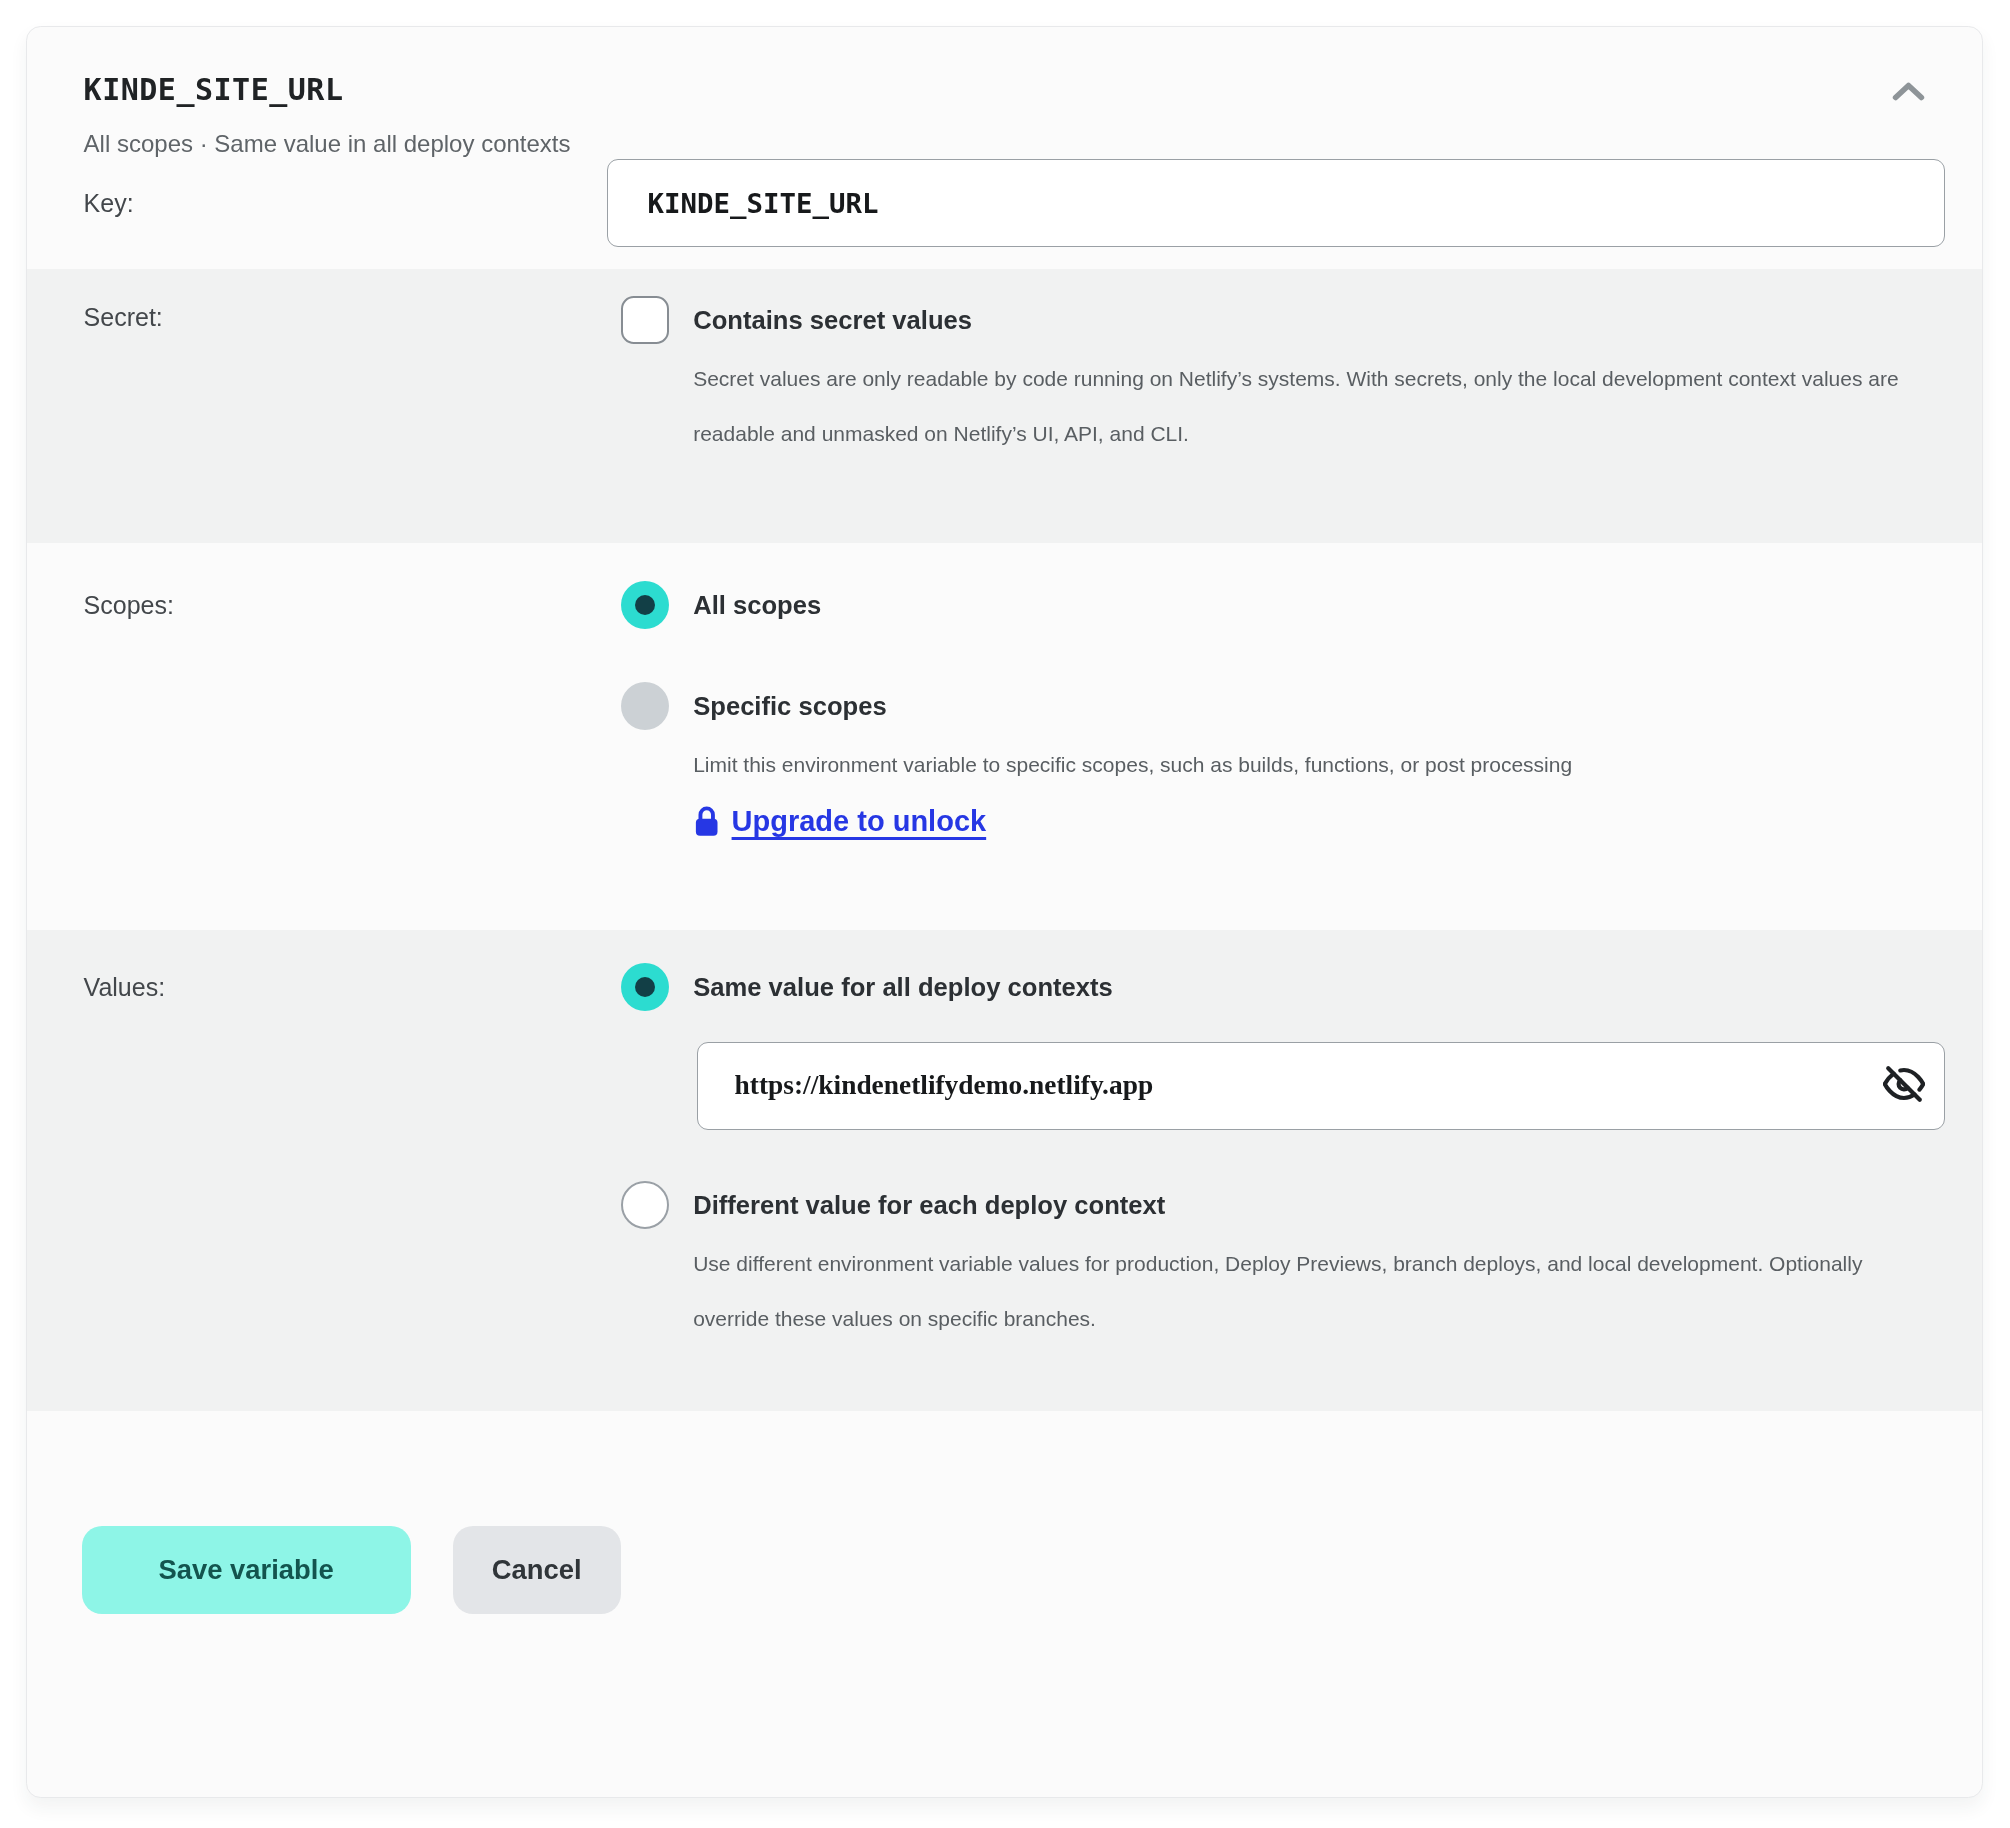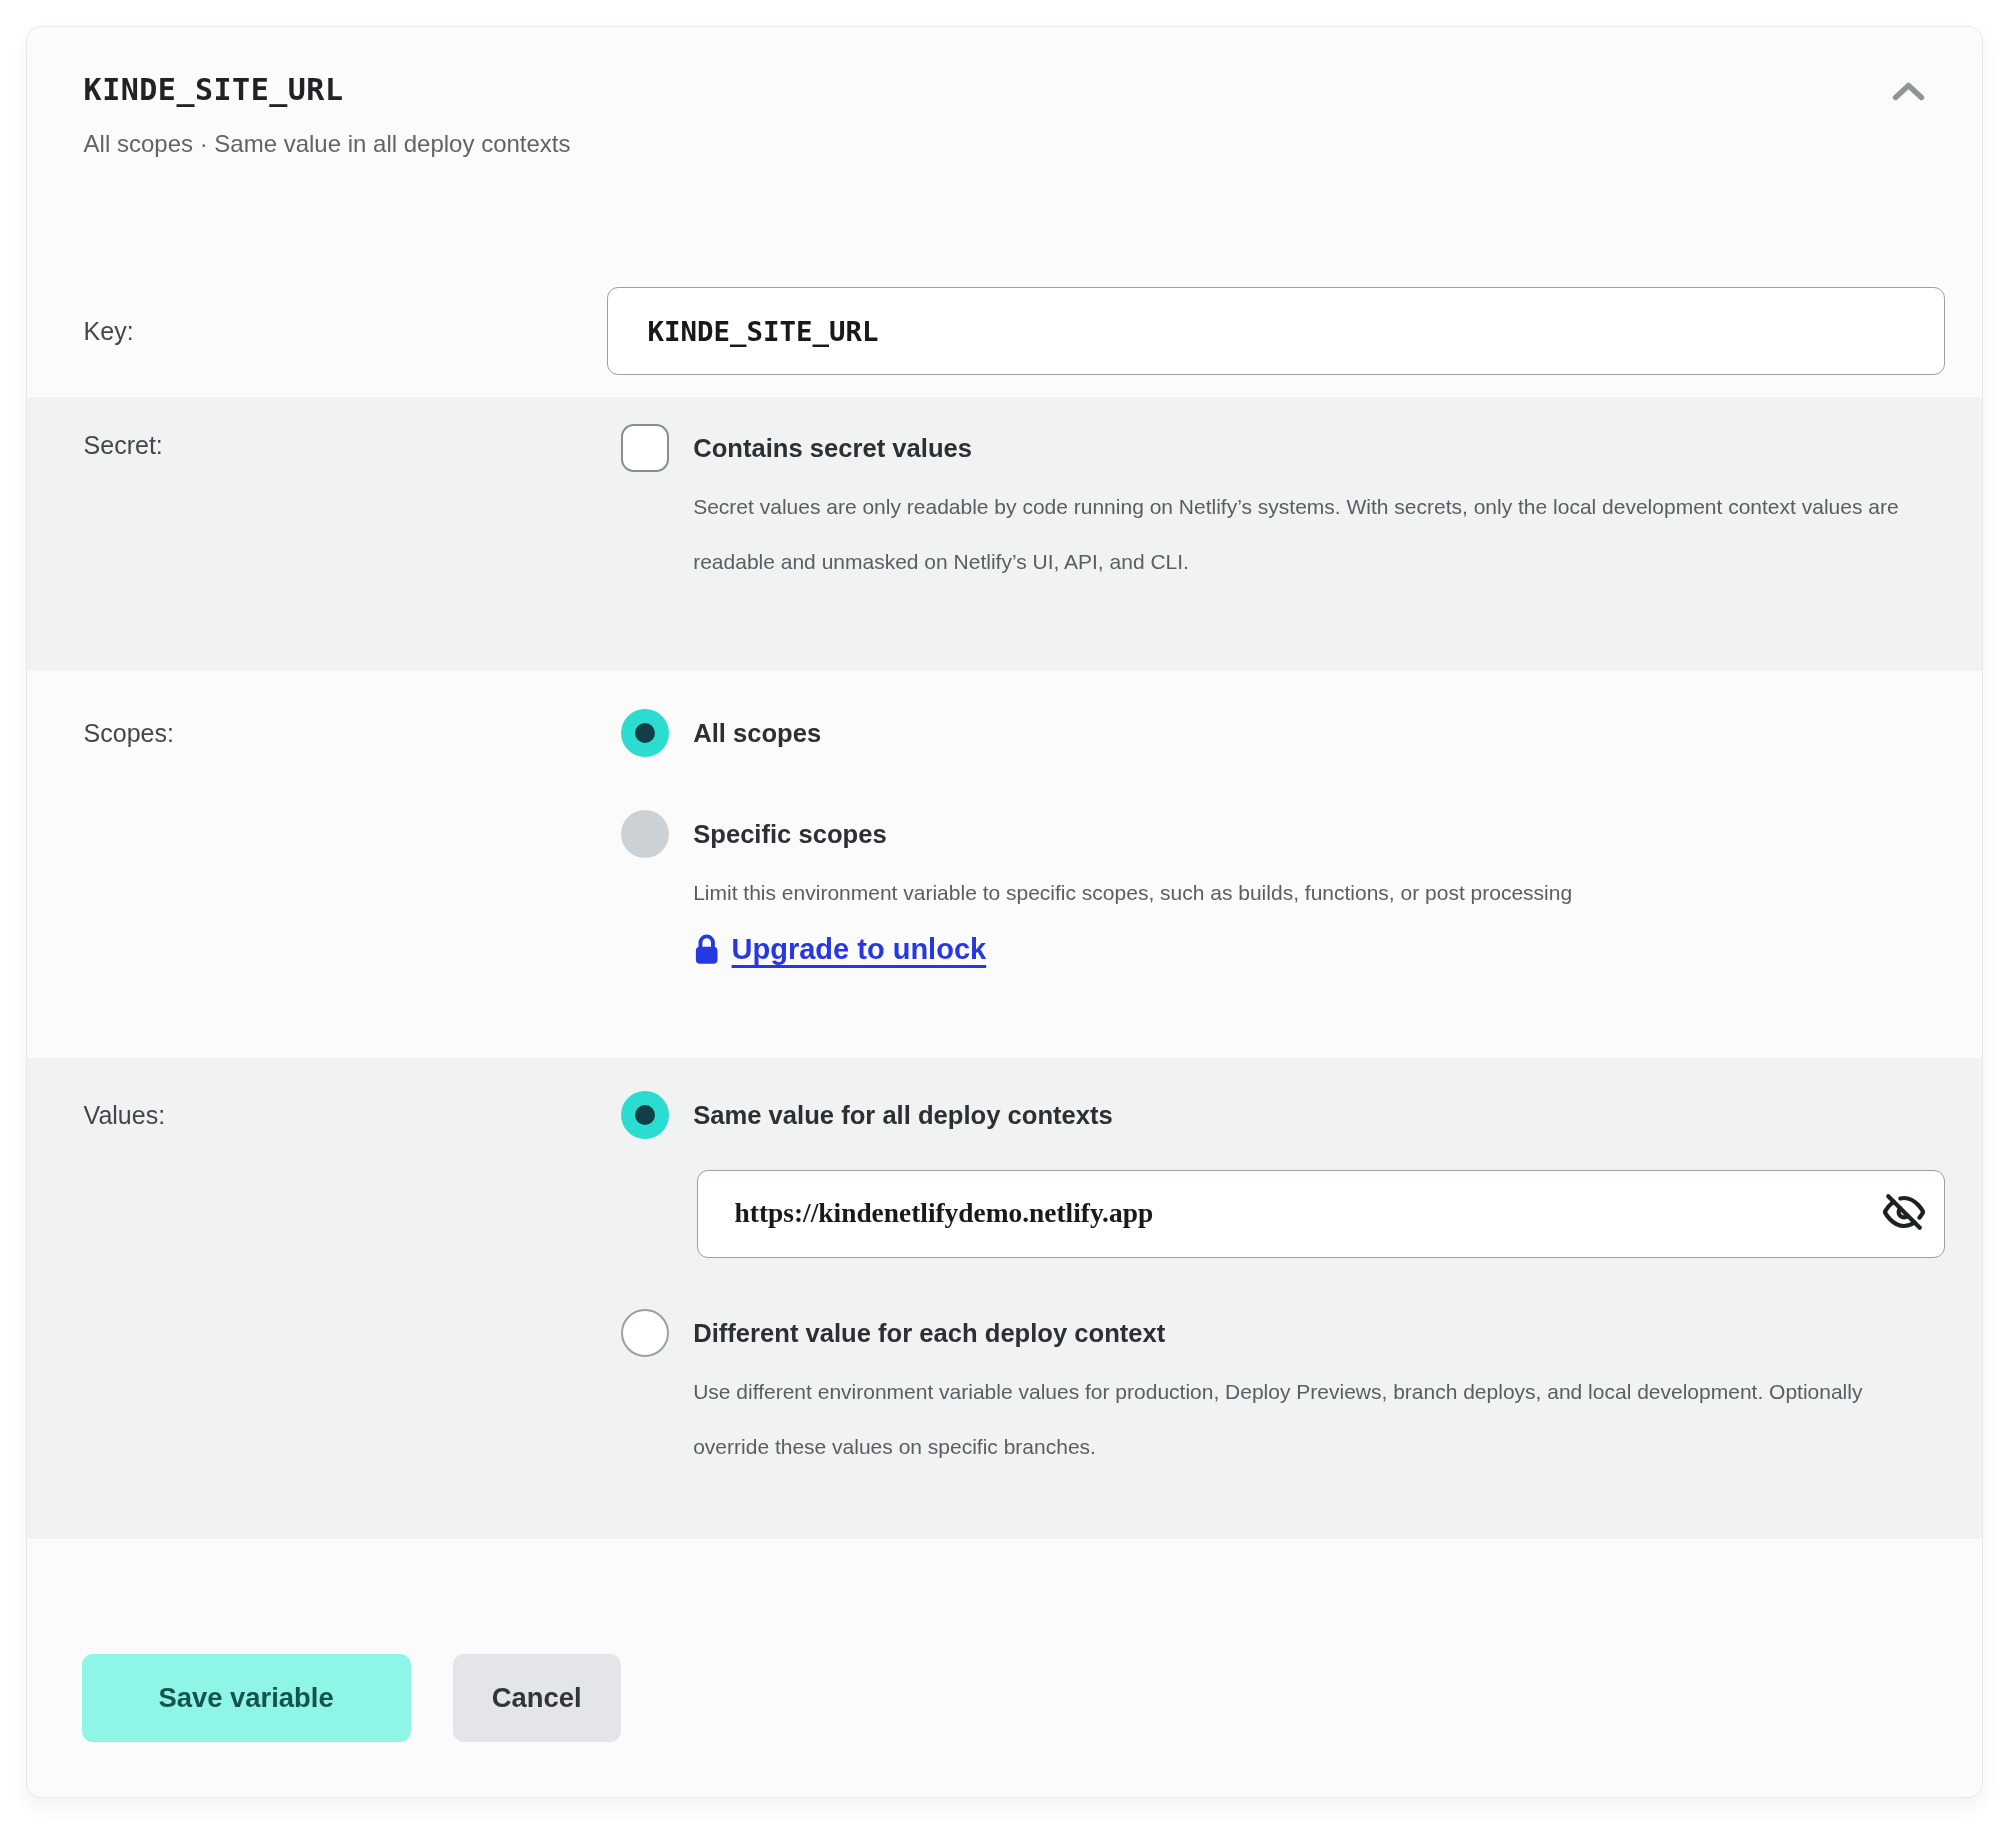--- a/index.html
+++ b/index.html
@@ -33,21 +33,21 @@
   .subtitle { margin-top:14.6px; font-size:24px; line-height:31px; color:#5f6468; }
 
   
   .form-row {
     display:grid; grid-template-columns:523px 1fr;
     padding-left:57px; padding-right:37px;
   }
   .row-label { font-size:25px; color:#43474b; }
   .row-gray { background:#f1f2f2; }
 
-  .key-row { margin-top:128px; align-items:center; height:82px; }
+  .key-row { align-items:center; height:82px; }
 
   .text-input {
     width:100%; height:88px;
     border:1.8px solid #9aa0a5; border-radius:11px;
     background:#ffffff; color:#17191b;
     font-family:"DejaVu Sans Mono", monospace;
     font-weight:700; font-size:27.4px;
     padding:0 40px; outline:none;
   }
 
@@ -90,21 +90,21 @@
   .eye-btn {
     position:absolute; right:18.3px; top:22px; width:44px; height:44px;
     background:none; border:none; cursor:pointer; display:flex; align-items:center; justify-content:center;
     color:#1e2124;
   }
   .values-row .opt-stack2 { margin-top:51px; }
 
   
   .footer { margin-top:115px; padding-left:55px; display:flex; align-items:center; }
   .btn {
-    height:88px; border:none; border-radius:11px; cursor:pointer;
+    height:88px; border:none; border-radius:20px; cursor:pointer;
     font-family:"Liberation Sans", sans-serif; font-size:27.4px; font-weight:700;
   }
   .btn-save { width:329px; background:#8ef5e7; color:#13544e; }
   .btn-cancel { width:168px; margin-left:42px; background:#e3e5e8; color:#303539; }
 </style>
 </head>
 <body>
 
 <div class="card">
 

